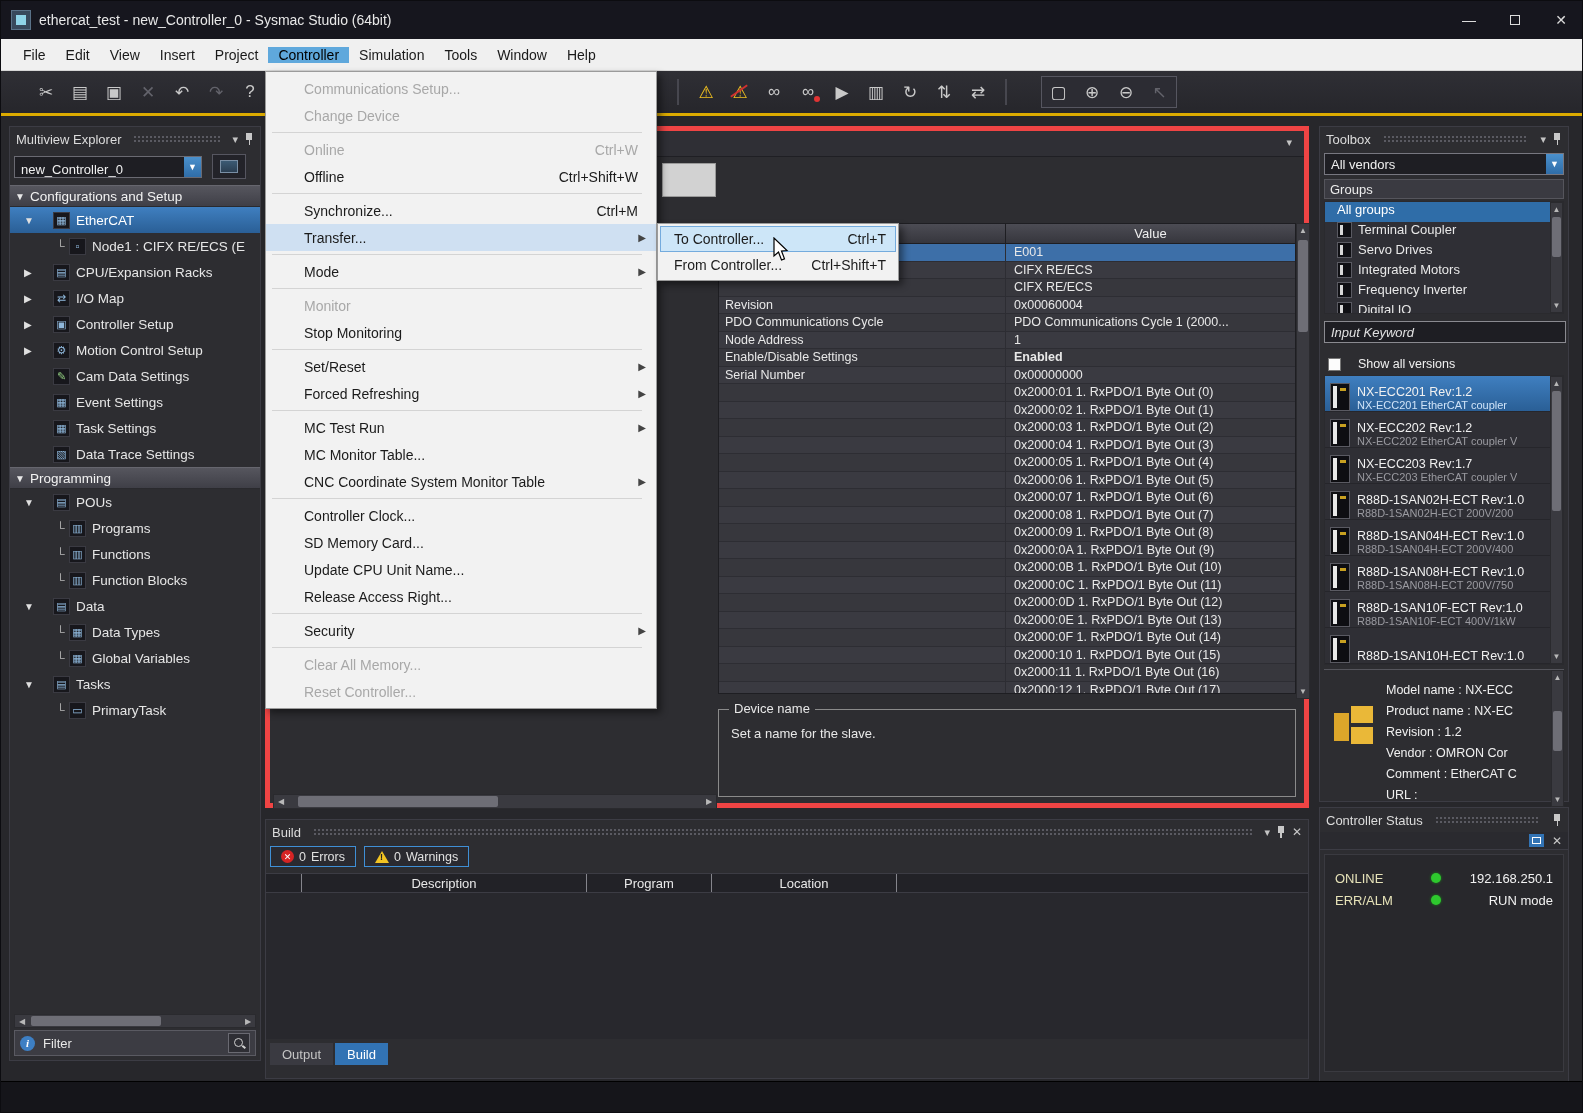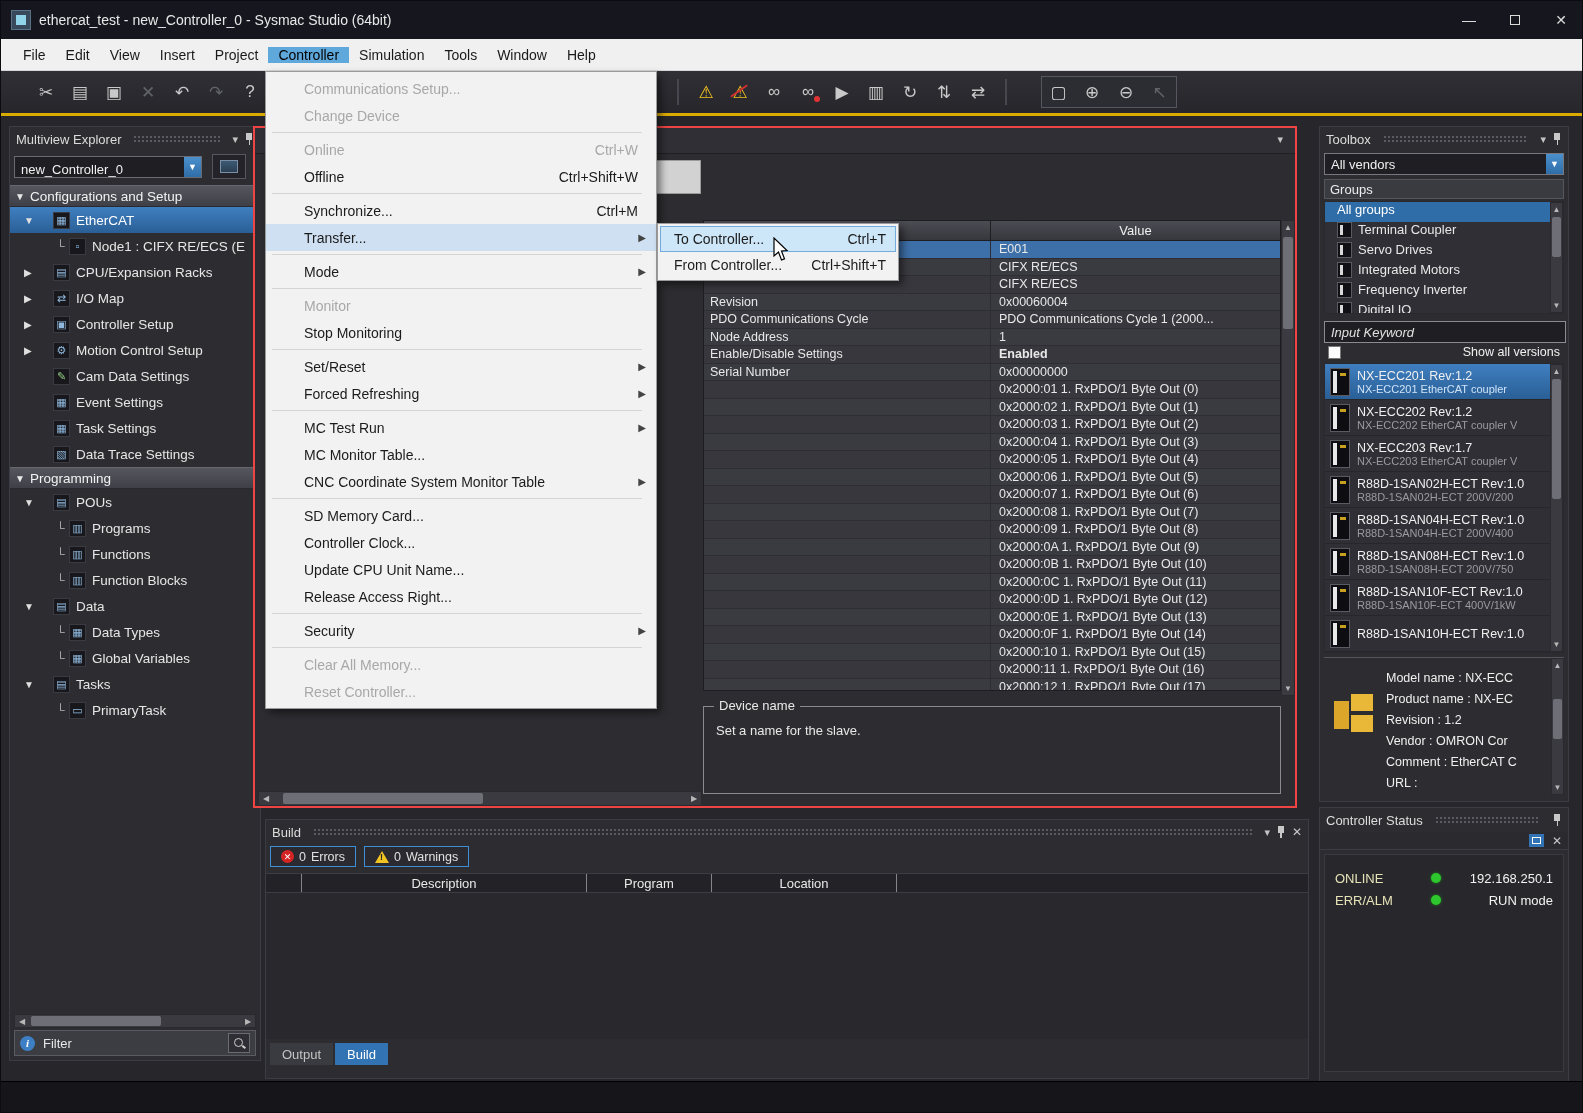--- a/index.html
+++ b/index.html
@@ -87,21 +87,21 @@
   font-weight:bold;display:flex;align-items:center;justify-content:center;font-family:"Liberation Serif",serif}
 .info-icon::before{content:'i'}
 .filter-label{margin-left:8px;color:#e8e8e8;font-size:13px}
 .filter-search{margin-left:auto;width:22px;height:20px;border:1px solid #6a6a72;background:#2e2e34;
   display:flex;align-items:center;justify-content:center}
 .mag-icon{position:relative;width:13px;height:13px}
 .mag-icon::before{content:'';position:absolute;left:1px;top:1px;width:7px;height:7px;border:1.5px solid #d0d0d0;border-radius:50%}
 .mag-icon::after{content:'';position:absolute;left:9px;top:9px;width:4px;height:1.5px;background:#d0d0d0;transform:rotate(40deg)}
 
 
-.center-pane{position:absolute;left:252px;top:125px;width:1044px;height:682px;background:#2d2d31;border:2px solid #ef4444}
+.center-pane{position:absolute;left:264px;top:125px;width:1044px;height:682px;background:#2d2d31;border:5px solid #ef4444}
 .pane-tabstrip{height:26px;background:#2f2f35;border-bottom:1px solid #1f1f24;position:relative}
 .pane-chevron{position:absolute;right:12px;top:6px}
 .obscured-frag{position:absolute;left:392px;top:32px;width:54px;height:34px;background:#d2d2d2;border:1px solid #9a9a9a}
 .ec-table{position:absolute;left:448px;top:92px;width:578px}
 .ec-head{display:flex;height:21px;background:linear-gradient(#4c4c54,#36363d);border:1px solid #1e1e22;color:#f0f0f0;font-size:13px}
 .ec-head .hname{width:287px;display:flex;align-items:center;justify-content:center;border-right:1px solid #1e1e22}
 .ec-head .hval{flex:1;display:flex;align-items:center;justify-content:center}
 .ec-rows{border:1px solid #1e1e22;border-top:none;height:450px;overflow:hidden;background:#323238}
 .trow{display:flex;height:17.5px;background:#3a3a41;border-bottom:1px solid #2d2d33;font-size:12.5px;color:#e8e8e8}
 .trow:nth-child(odd){background:#37373d}
@@ -140,24 +140,24 @@
 .tb-groups-label{margin:0 4px;height:20px;background:#3a3a41;border:1px solid #55555c;display:flex;align-items:center;
   padding-left:5px;color:#ececec}
 .tb-groups{margin:2px 4px 0;height:113px;border:1px solid #2a2a2e;background:#2f2f35;position:relative;overflow:hidden}
 .grp-row{display:flex;align-items:flex-start;height:20px;padding:0 14px 0 12px;color:#e8e8e8;white-space:nowrap}
 .grp-row.sel{background:#2f6da8;color:#fff}
 .gi-icon{width:15px;height:16px;background:#101014;border:1px solid #5a5a62;margin-right:6px;position:relative;flex:none}
 .gi-icon::after{content:'';position:absolute;left:2px;top:2px;width:3px;height:10px;background:#d8d8d8}
 .tb-search{display:block;width:242px;margin:7px 4px 0;height:22px;background:#1e1e23;border:1px solid #8a8a90;
   color:#fff;font-size:13px;padding:0 6px;font-family:"Liberation Sans",sans-serif}
 .tb-search::placeholder{color:#e0e0e0;font-style:italic;opacity:1}
-.tb-showall{display:flex;align-items:center;justify-content:space-between;gap:6px;margin:2px 8px 4px;color:#f0f0f0;font-size:12.5px}
+.tb-showall{display:flex;align-items:center;justify-content:flex-start;gap:17px;margin:14px 8px 4px;color:#f0f0f0;font-size:12.5px}
 .cb{width:13px;height:13px;background:#fcfcfc;border:1px solid #777;flex:none}
 .tb-devices{margin:0 4px;height:290px;border:1px solid #2a2a2e;background:#2f2f35;position:relative;overflow:hidden}
-.dev-item{display:flex;align-items:center;height:36px;padding:0 16px 0 5px;border-bottom:1px solid #26262b;overflow:hidden}
+.dev-item{display:flex;align-items:flex-end;height:36px;padding:0 16px 0 5px;border-bottom:1px solid #26262b;overflow:hidden}
 .dev-item.sel{background:linear-gradient(#3f7fc0,#2a5f96)}
 .dev-icon{width:20px;height:28px;background:#0e0e12;border:1px solid #5a5a62;margin-right:7px;position:relative;flex:none}
 .dev-icon::before{content:'';position:absolute;left:2px;top:2px;width:4px;height:22px;background:#e8e8e8}
 .dev-icon::after{content:'';position:absolute;right:3px;top:4px;width:6px;height:3px;background:#c8a020}
 .dev-lines{min-width:0}
 .dev-name{color:#f0f0f0;font-size:12.5px;white-space:nowrap;overflow:hidden}
 .dev-desc{color:#9a9aa0;font-size:11px;white-space:nowrap;overflow:hidden}
 .dev-item.sel .dev-desc{color:#cfe3f8}
 .tb-details{margin:4px;border-top:1px solid #55555c;height:138px;position:relative;padding:10px 16px 0 62px;color:#f0f0f0;overflow:hidden}
 .nx-icon{position:absolute;left:10px;top:36px;width:42px;height:40px}
@@ -931,27 +931,27 @@
         <span class="cm-arrow">▶</span>
       </div>
 
       <div class="cm-item sep">
         <span class="cm-label"></span>
         <span class="cm-shortcut"></span>
         <span class="cm-arrow"></span>
       </div>
 
       <div class="cm-item">
+        <span class="cm-label">Controller Clock...</span>
+        <span class="cm-shortcut"></span>
+        <span class="cm-arrow"></span>
+      </div>
+
+      <div class="cm-item">
         <span class="cm-label">SD Memory Card...</span>
-        <span class="cm-shortcut"></span>
-        <span class="cm-arrow"></span>
-      </div>
-
-      <div class="cm-item">
-        <span class="cm-label">Controller Clock...</span>
         <span class="cm-shortcut"></span>
         <span class="cm-arrow"></span>
       </div>
 
       <div class="cm-item">
         <span class="cm-label">Update CPU Unit Name...</span>
         <span class="cm-shortcut"></span>
         <span class="cm-arrow"></span>
       </div>
 

